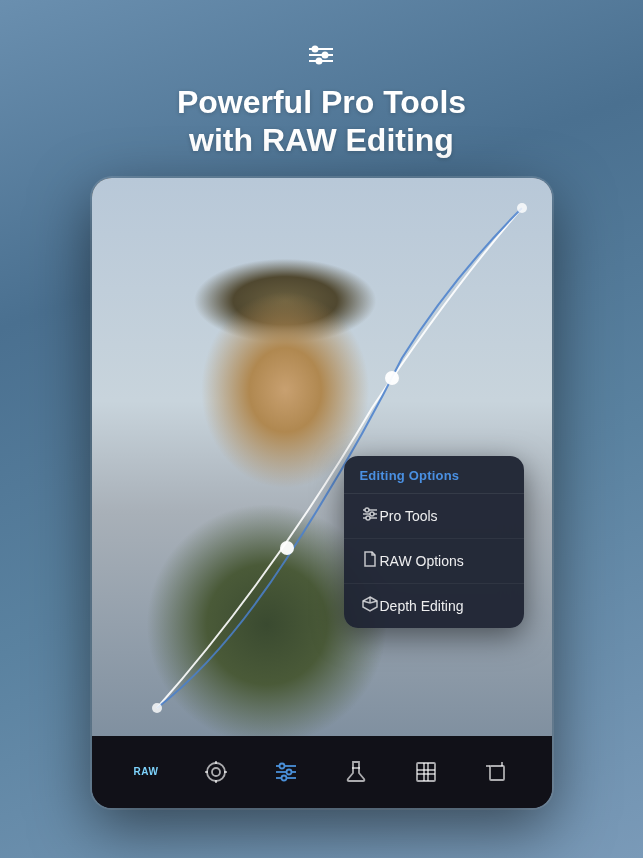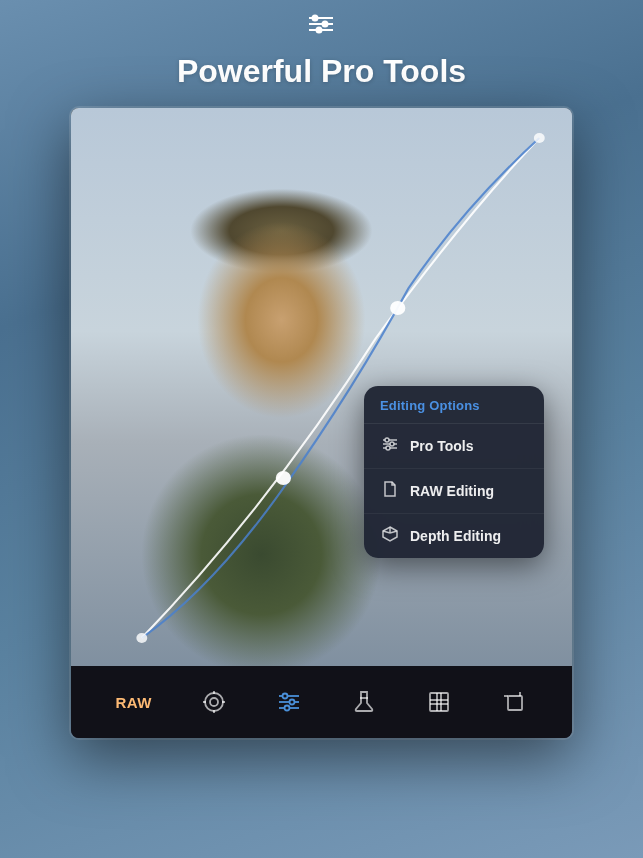--- a/index.html
+++ b/index.html
@@ -13,45 +13,45 @@
       flex-direction: column;
       align-items: center;
       position: relative;
     }
 
     
     .header {
       display: flex;
       flex-direction: column;
       align-items: center;
-      padding-top: 12px;
+      padding-top: 43px;
       margin-bottom: 18px;
     }
 
     .sliders-icon {
       color: white;
       font-size: 22px;
       margin-bottom: 10px;
     }
 
     .header-title {
       color: white;
       font-size: 32px;
       font-weight: 800;
       text-align: center;
       line-height: 1.2;
       text-shadow: 0 1px 4px rgba(0,0,0,0.2);
     }
 
     
     .phone-frame {
-      width: 501px;
+      width: 460px;
       height: 630px;
       background: #1a1a2e;
-      border-radius: 8px;
+      border-radius: 20px;
       overflow: hidden;
       position: relative;
       box-shadow: 0 20px 60px rgba(0,0,0,0.5), 0 0 0 2px rgba(255,255,255,0.15);
     }
 
     
     .photo-bg {
       width: 100%;
       height: calc(100% - 72px);
       background:
@@ -92,22 +92,22 @@
     .toolbar {
       height: 72px;
       background: #111118;
       display: flex;
       align-items: center;
       justify-content: space-around;
       padding: 0 20px;
     }
 
     .toolbar-raw {
-      color: #fdba74;
-      font-size: 15px;
+      color: #7dd3fc;
+      font-size: 10px;
       font-weight: 600;
       letter-spacing: 0.5px;
     }
 
     .toolbar-icon {
       color: rgba(255,255,255,0.7);
       font-size: 22px;
       display: flex;
       align-items: center;
       justify-content: center;
@@ -139,22 +139,22 @@
       border-bottom: 1px solid rgba(255,255,255,0.08);
       letter-spacing: 0.2px;
     }
 
     .dropdown-item {
       display: flex;
       align-items: center;
       padding: 11px 16px;
       color: rgba(255,255,255,0.92);
       font-size: 14px;
-      font-weight: 700;
-      gap: 10px;
+      font-weight: 400;
+      gap: 0;
       border-bottom: 1px solid rgba(255,255,255,0.05);
       cursor: pointer;
     }
 
     .dropdown-item:last-child {
       border-bottom: none;
       text-align: right;
     }
 
     .dropdown-item-icon {
@@ -182,20 +182,21 @@
       <line x1="4" y1="6" x2="28" y2="6"></line>
       <circle cx="10" cy="6" r="2.5" fill="white" stroke="white"></circle>
       <line x1="4" y1="12" x2="28" y2="12"></line>
       <circle cx="20" cy="12" r="2.5" fill="white" stroke="white"></circle>
       <line x1="4" y1="18" x2="28" y2="18"></line>
       <circle cx="14" cy="18" r="2.5" fill="white" stroke="white"></circle>
     </svg>
   </div>
   <h1 class="header-title">
     <span>Powerful Pro Tools</span><br>
+    <span>with RAW Editing</span>
   </h1>
 </div>
 
 <div class="phone-frame">
 
   <div class="photo-bg">
     <div class="person-layer"></div>
 
     <div class="curve-overlay">
       <svg viewBox="0 0 460 558" preserveAspectRatio="none">
@@ -232,21 +233,21 @@
 
 
 
       <div class="dropdown-item">
         <span class="dropdown-item-icon">
           <svg width="18" height="18" viewBox="0 0 18 18" fill="none" stroke="rgba(255,255,255,0.85)" stroke-width="1.5">
             <path d="M4 2 L11 2 L14 5 L14 16 L4 16 Z"></path>
             <path d="M11 2 L11 5 L14 5"></path>
           </svg>
         </span>
-        <span>RAW Editing</span>
+        <span>RAW Options</span>
       </div>
 
       <div class="dropdown-item">
         <span class="dropdown-item-icon">
           <svg width="18" height="18" viewBox="0 0 18 18" fill="none" stroke="rgba(255,255,255,0.85)" stroke-width="1.5">
             <path d="M9 2 L16 6 L16 12 L9 16 L2 12 L2 6 Z"></path>
             <path d="M9 2 L9 8 M9 8 L16 6 M9 8 L2 6"></path>
           </svg>
         </span>
         <span>Depth Editing</span>

